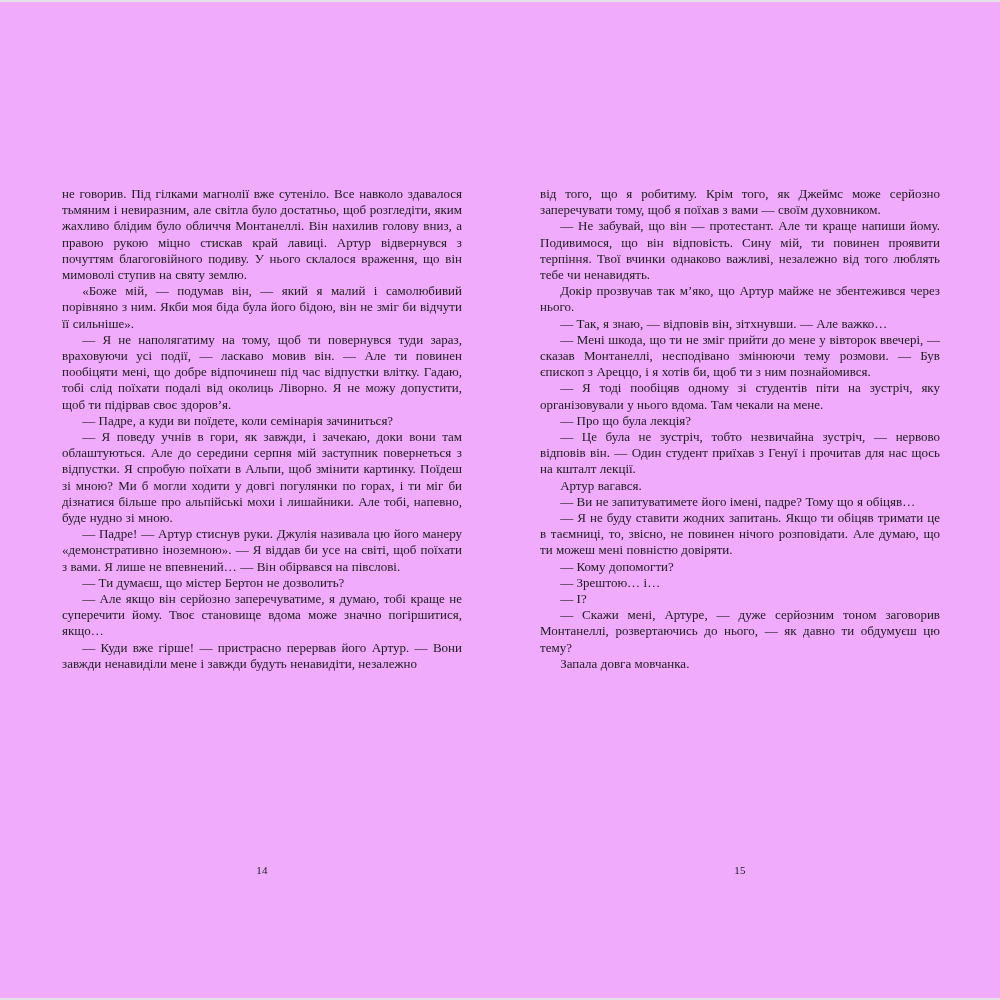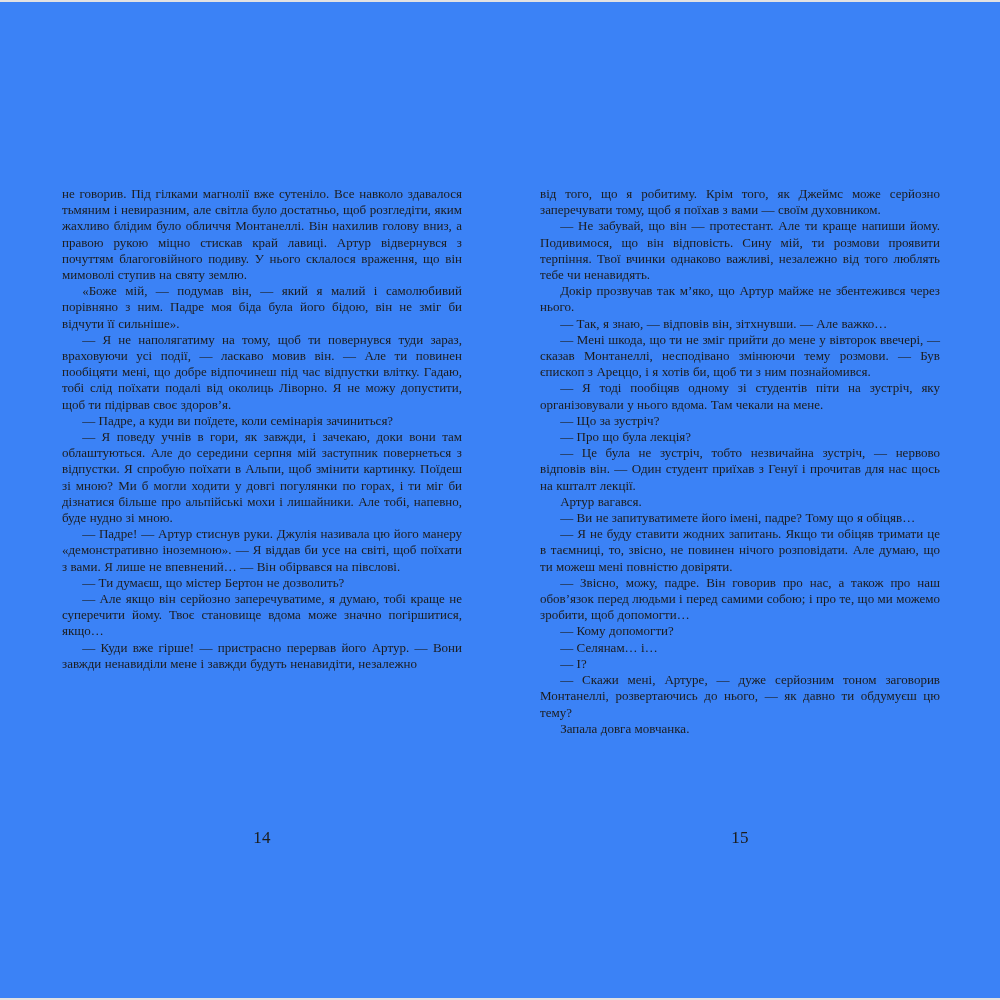--- a/index.html
+++ b/index.html
@@ -11,21 +11,21 @@
     width: 1000px;
     height: 1000px;
     position: relative;
     font-family: "Liberation Serif", "DejaVu Serif", serif;
     color: #1c1c1c;
     overflow: hidden;
   }
   .spread {
     position: absolute;
     inset: 0;
-    background: #3b82f6;
+    background: #f0abfc;
   }
   .edge {
     position: absolute;
     left: 0;
     width: 1000px;
     height: 2px;
     background: #e2e2e2;
   }
   .edge.top { top: 0; }
   .edge.bottom { bottom: 0; }
@@ -42,65 +42,63 @@
     line-height: 16.2px;
     text-align: justify;
     text-indent: 1.55em;
     word-spacing: 0.2px;
   }
   .page p.continuation {
     text-indent: 0;
   }
   .pagenum {
     position: absolute;
-    top: 828px;
+    top: 864px;
     width: 400px;
     text-align: center;
-    font-size: 17px;
+    font-size: 11px;
     letter-spacing: 0.3px;
     color: #1c1c1c;
   }
   .pagenum.left  { left: 62px; }
   .pagenum.right { left: 540px; }
 </style>
 </head>
 <body>
 
 <div class="spread">
   <div class="edge top"></div>
   <div class="edge bottom"></div>
 
   <div class="page left">
       <p class="continuation">не говорив. Під гілками магнолії вже сутеніло. Все навколо здавалося тьмяним і невиразним, але світла було достатньо, щоб розгледіти, яким жахливо блідим було обличчя Монтанеллі. Він нахилив голову вниз, а правою рукою міцно стискав край лавиці. Артур відвернувся з почуттям благоговійного подиву. У нього склалося враження, що він мимоволі ступив на святу землю.</p>
-      <p>«Боже мій, — подумав він, — який я малий і самолюбивий порівняно з ним. Падре моя біда була його бідою, він не зміг би відчути її сильніше».</p>
+      <p>«Боже мій, — подумав він, — який я малий і самолюбивий порівняно з ним. Якби моя біда була його бідою, він не зміг би відчути її сильніше».</p>
       <p>— Я не наполягатиму на тому, щоб ти повернувся туди зараз, враховуючи усі події, — ласкаво мовив він. — Але ти повинен пообіцяти мені, що добре відпочинеш під час відпустки влітку. Гадаю, тобі слід поїхати подалі від околиць Ліворно. Я не можу допустити, щоб ти підірвав своє здоров’я.</p>
       <p>— Падре, а куди ви поїдете, коли семінарія зачиниться?</p>
       <p>— Я поведу учнів в гори, як завжди, і зачекаю, доки вони там облаштуються. Але до середини серпня мій заступник повернеться з відпустки. Я спробую поїхати в Альпи, щоб змінити картинку. Поїдеш зі мною? Ми б могли ходити у довгі погулянки по горах, і ти міг би дізнатися більше про альпійські мохи і лишайники. Але тобі, напевно, буде нудно зі мною.</p>
       <p>— Падре! — Артур стиснув руки. Джулія називала цю його манеру «демонстративно іноземною». — Я віддав би усе на світі, щоб поїхати з вами. Я лише не впевнений… — Він обірвався на півслові.</p>
       <p>— Ти думаєш, що містер Бертон не дозволить?</p>
       <p>— Але якщо він серйозно заперечуватиме, я думаю, тобі краще не суперечити йому. Твоє становище вдома може значно погіршитися, якщо…</p>
       <p>— Куди вже гірше! — пристрасно перервав його Артур. — Вони завжди ненавиділи мене і завжди будуть ненавидіти, незалежно</p>
     </div>
 
   <div class="page right">
       <p class="continuation">від того, що я робитиму. Крім того, як Джеймс може серйозно заперечувати тому, щоб я поїхав з вами — своїм духовником.</p>
-      <p>— Не забувай, що він — протестант. Але ти краще напиши йому. Подивимося, що він відповість. Сину мій, ти розмови проявити терпіння. Твої вчинки однаково важливі, незалежно від того люблять тебе чи ненавидять.</p>
+      <p>— Не забувай, що він — протестант. Але ти краще напиши йому. Подивимося, що він відповість. Сину мій, ти повинен проявити терпіння. Твої вчинки однаково важливі, незалежно від того люблять тебе чи ненавидять.</p>
       <p>Докір прозвучав так м’яко, що Артур майже не збентежився через нього.</p>
       <p>— Так, я знаю, — відповів він, зітхнувши. — Але важко…</p>
       <p>— Мені шкода, що ти не зміг прийти до мене у вівторок ввечері, — сказав Монтанеллі, несподівано змінюючи тему розмови. — Був єпископ з Ареццо, і я хотів би, щоб ти з ним познайомився.</p>
       <p>— Я тоді пообіцяв одному зі студентів піти на зустріч, яку організовували у нього вдома. Там чекали на мене.</p>
-      <p>— Що за зустріч?</p>
       <p>— Про що була лекція?</p>
       <p>— Це була не зустріч, тобто незвичайна зустріч, — нервово відповів він. — Один студент приїхав з Генуї і прочитав для нас щось на кшталт лекції.</p>
       <p>Артур вагався.</p>
       <p>— Ви не запитуватимете його імені, падре? Тому що я обіцяв…</p>
       <p>— Я не буду ставити жодних запитань. Якщо ти обіцяв тримати це в таємниці, то, звісно, не повинен нічого розповідати. Але думаю, що ти можеш мені повністю довіряти.</p>
-      <p>— Звісно, можу, падре. Він говорив про нас, а також про наш обов’язок перед людьми і перед самими собою; і про те, що ми можемо зробити, щоб допомогти…</p>
       <p>— Кому допомогти?</p>
-      <p>— Селянам… і…</p>
+      <p>— Зрештою… і…</p>
       <p>— І?</p>
       <p>— Скажи мені, Артуре, — дуже серйозним тоном заговорив Монтанеллі, розвертаючись до нього, — як давно ти обдумуєш цю тему?</p>
       <p>Запала довга мовчанка.</p>
     </div>
 
   <div class="pagenum left">14</div>
 
   <div class="pagenum right">15</div>
 </div>
 

